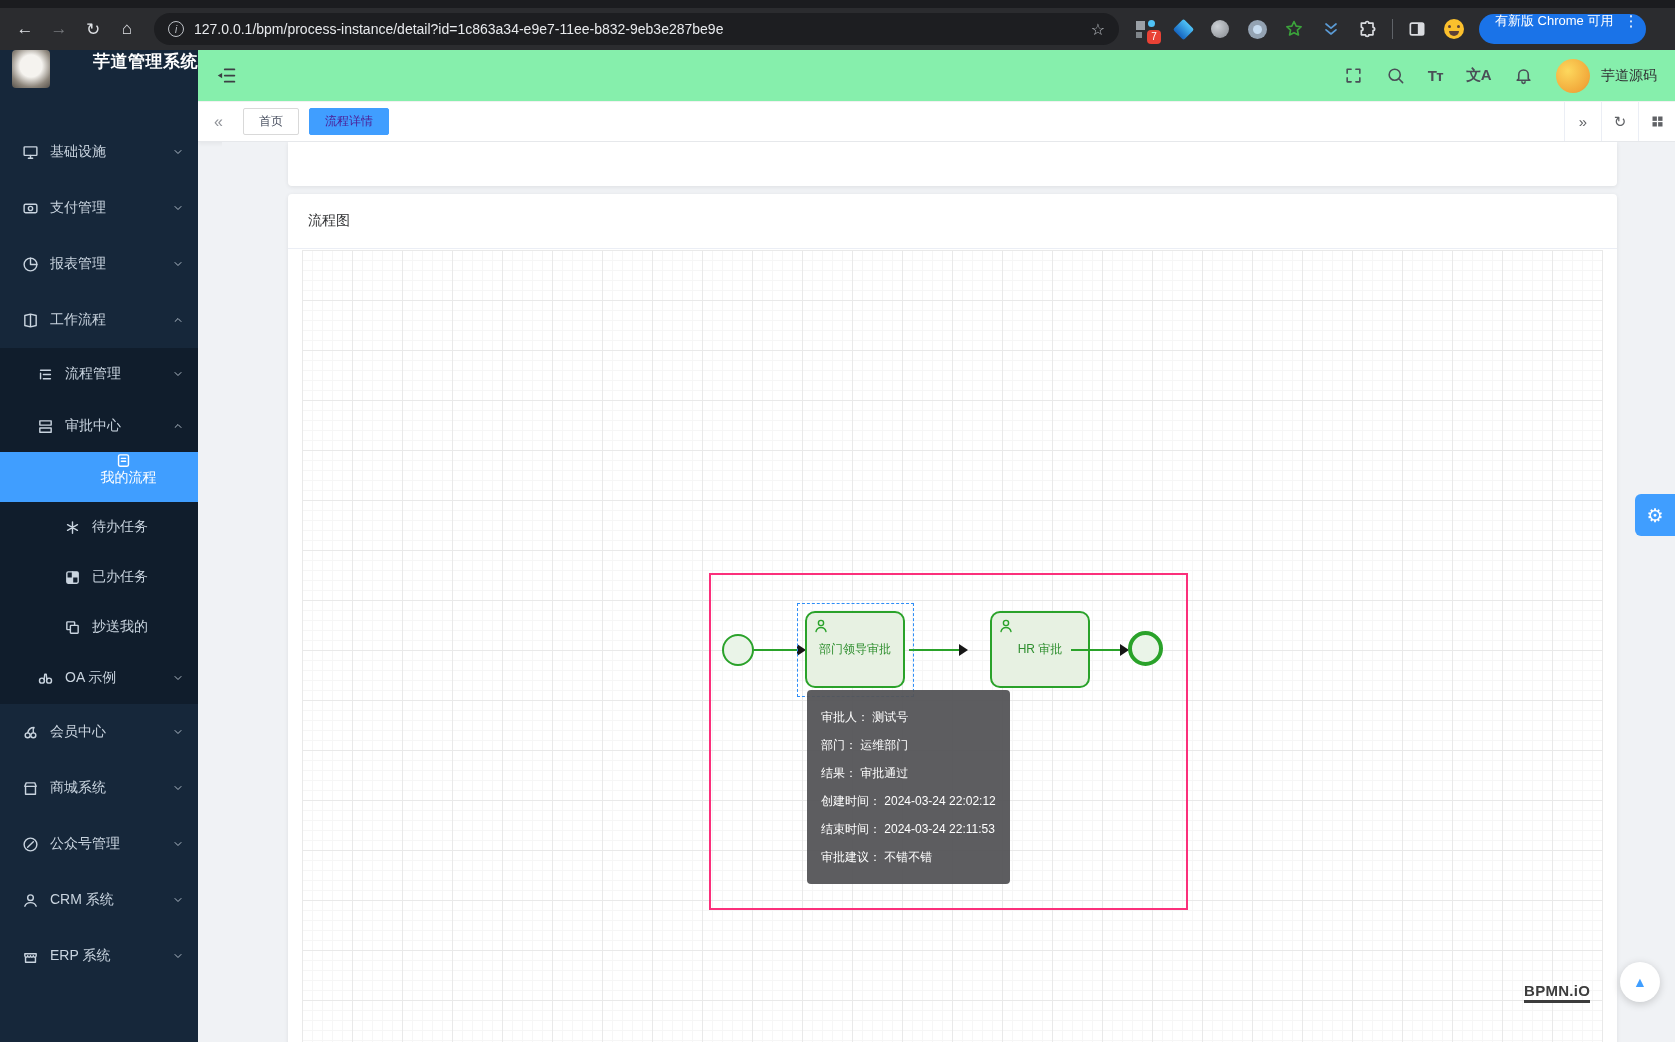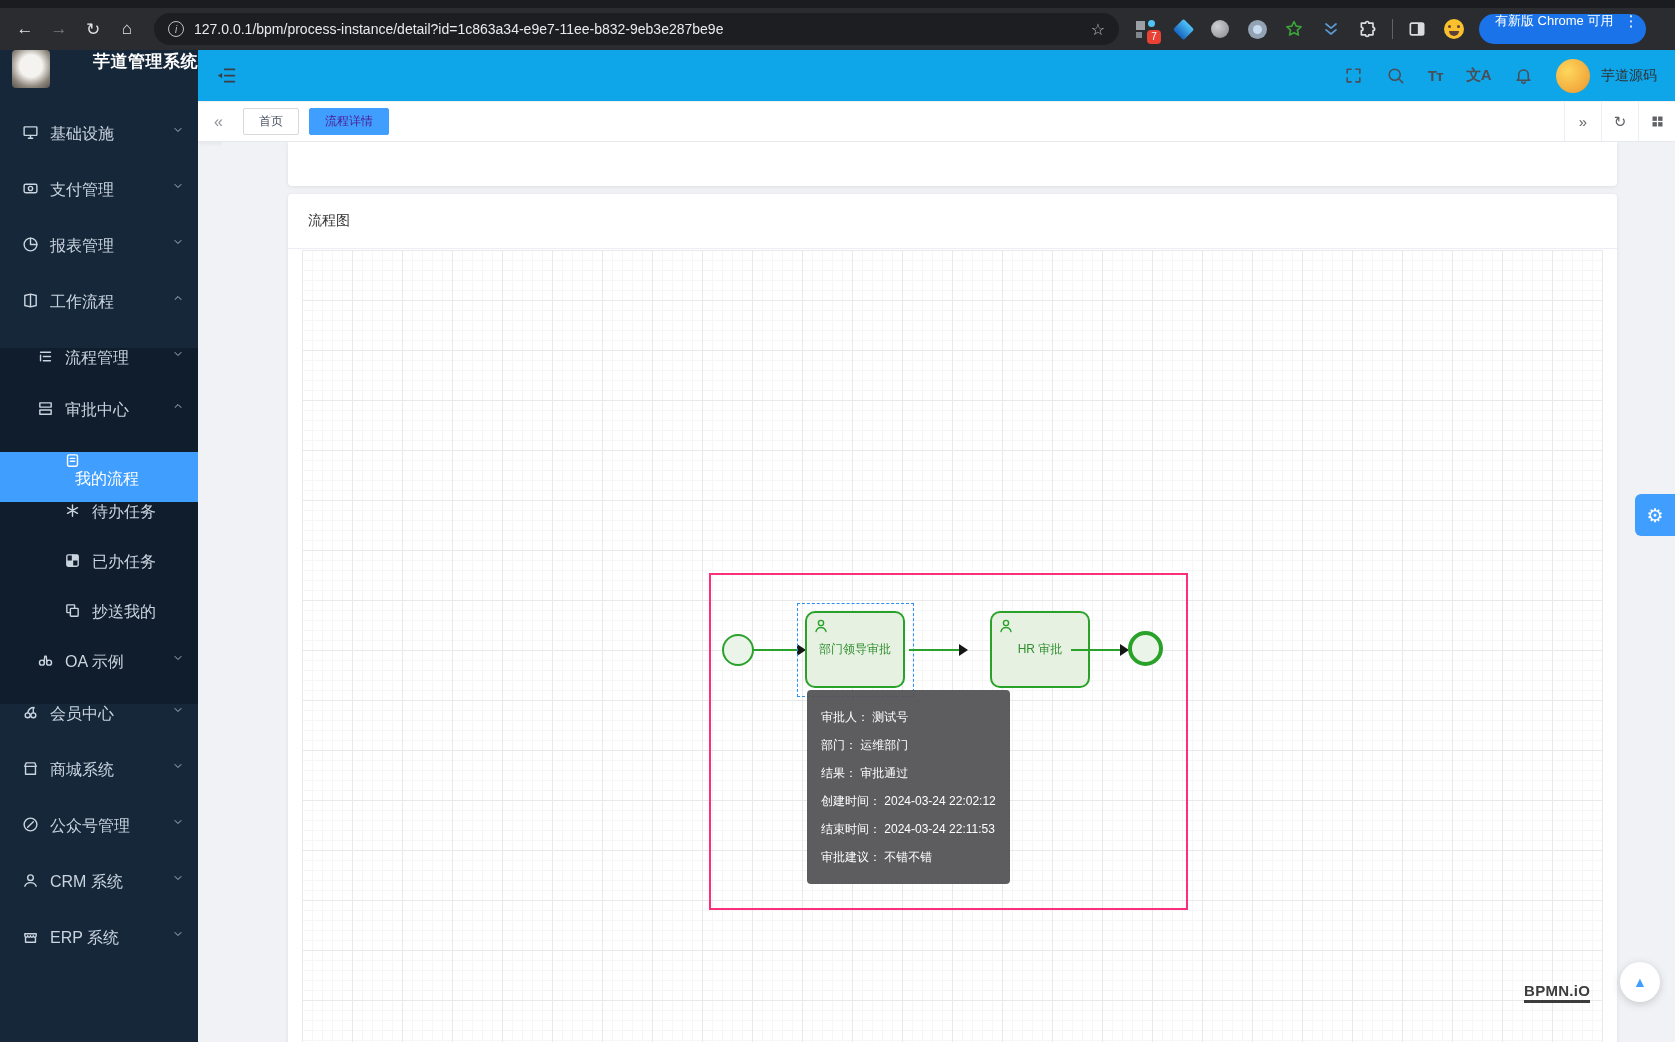--- a/index.html
+++ b/index.html
@@ -39,33 +39,33 @@
                  display:flex; align-items:center; padding:0 8px 16px 16px; margin-left:12px; white-space:nowrap; }
   .update-pill .dots { font-size:15px; margin-left:10px; color:#fff; }
 
   
   .sidebar { position:absolute; top:50px; left:0; bottom:0; width:198px; background:#16273a; color:#c9d4df; z-index:10; }
   .logo-row { display:flex; height:62px; padding:0 12px;gap:31px; }
   .logo-img { width:38px; height:38px; border-radius:4px; flex:none;
               background:radial-gradient(circle at 50% 42%,#f5f3ef 0 38%,#8d867c 72%,#55504a); }
   .app-title { font-size:17px; font-weight:bold; color:#fff; margin-left:12px; letter-spacing:.5px; white-space:nowrap; }
   .menu { padding-top:12px; }
-  .mi { display:flex; align-items:flex-start; height:56px; padding:0 16px 0 22px; font-size:16px; cursor:pointer; position:relative; }
+  .mi { display:flex; align-items:center; height:56px; padding:0 16px 0 22px; font-size:14px; cursor:pointer; position:relative; }
   .mi .ico { width:17px; height:17px; flex:none; }
   .mi .lbl { margin-left:11px; white-space:nowrap; }
   .chev { position:absolute; right:14px; width:12px; height:12px; opacity:.85; }
   .chev.up { transform:rotate(180deg); }
   .subblock { background:#101d2c; }
   .mi.l2 { padding-left:37px; height:52px; }
   .mi.l3 { padding-left:64px; height:50px; }
   .mi.active { background:#409eff; color:#fff;flex-direction:column; }
 
   
   .main { position:absolute; left:198px; top:50px; right:0; bottom:0; }
-  .app-header { height:52px; background:#0ea5e9; display:flex; align-items:center; padding:0 18px; border-bottom:1px solid #f2f2f2; }
+  .app-header { height:52px; background:#86efac; display:flex; align-items:center; padding:0 18px; border-bottom:1px solid #f2f2f2; }
   .fold { color:#3c3f44; width:21px; height:21px; cursor:pointer; }
   .header-right { margin-left:auto; display:flex; align-items:center; gap:23px; color:#4a4e57; }
   .hicon { width:19px; height:19px; }
   .htxt { font-size:15px; font-weight:bold; letter-spacing:-.5px; }
   .avatar { width:34px; height:34px; border-radius:50%; flex:none;
             background:radial-gradient(circle at 35% 35%,#fdd85d,#f2a93b 70%,#d98a2b); }
   .uname { font-size:14px; color:#303133; margin-left:-12px; }
 
   .tab-bar { height:40px; background:#fff; display:flex; align-items:center; padding-left:6px;
              border-bottom:1px solid #e6e8eb; box-shadow:0 2px 4px rgba(0,0,0,.05); position:relative; }

